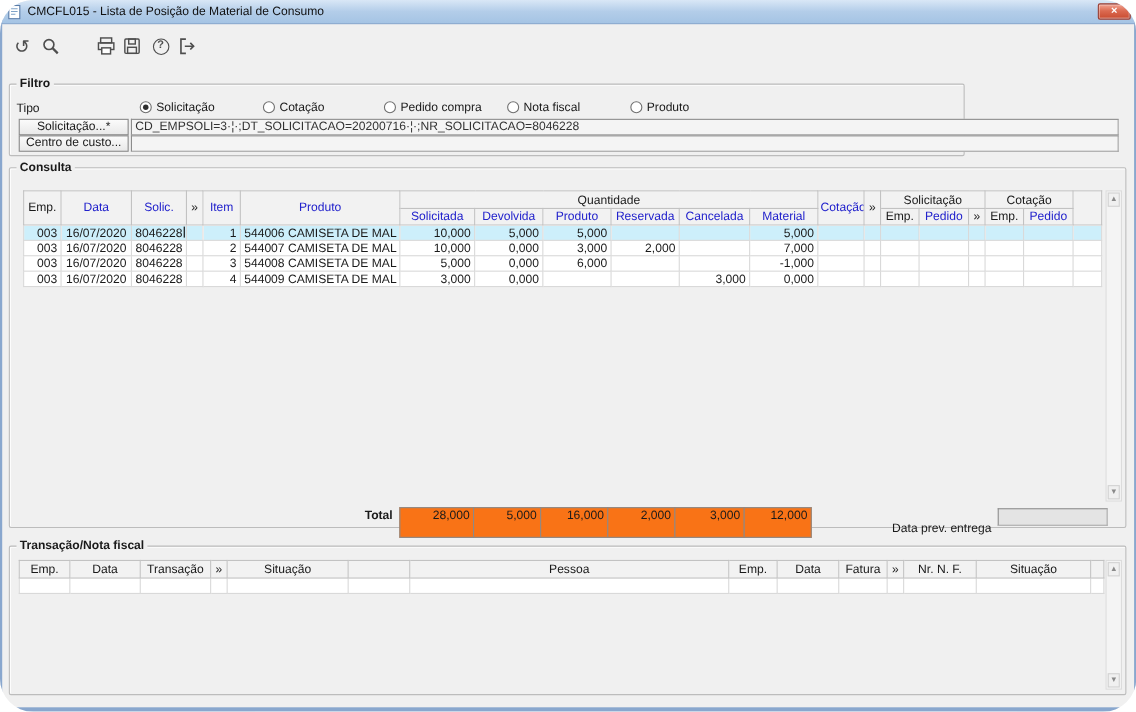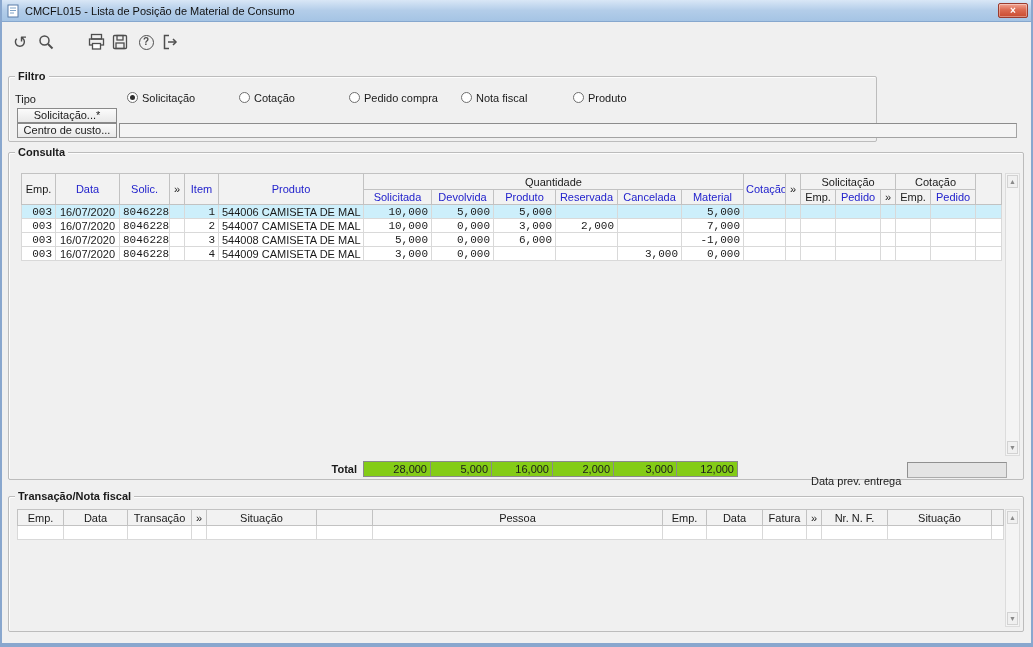--- a/index.html
+++ b/index.html
@@ -1,17 +1,17 @@
 <!DOCTYPE html>
 <html><head>
 <meta charset="utf-8">
 <style>
   * { box-sizing: border-box; margin:0; padding:0; }
   html,body { background:#fff; font-family:"Liberation Sans", sans-serif; }
-  .window { position:relative; width:1033px; height:647px; background:#F0F0F0; overflow:hidden; font-size:11px; color:#1A1A1A; }
+  .window { position:relative; width:1033px; height:647px; background:#F0F0F0; overflow:hidden; font-size:11px; color:#1A1A1A;border-radius:30px; }
   .frame { position:absolute; background:#89A7CE; z-index:50; }
   .frame.left { left:0; top:0; bottom:0; width:2px; }
   .frame.right { right:0; top:0; bottom:0; width:2px; }
   .frame.bottom { left:0; right:0; bottom:0; height:4px; }
 
   
   .titlebar { position:absolute; left:0; top:0; right:0; height:22px;
     background:linear-gradient(#D9E7F6,#B3CDE9 50%,#A5C4E4);
     border-bottom:1px solid #86A7CE; display:flex; align-items:center; padding-left:6px; gap:5px; z-index:40;}
   .title-text { font-size:11px; color:#111; }
@@ -41,26 +41,26 @@
 
   
   table.grid { border-collapse:collapse; table-layout:fixed; background:#fff; font-size:11px; border:1px solid #701a75; position:absolute; }
   table.grid th { background:#F2F2F2; border:1px solid #C2C2C2; font-weight:normal; padding:0 2px; height:15px; white-space:nowrap; overflow:hidden; text-align:center; }
   table.grid thead tr:first-child th { height:16px; }
   table.grid th.blue { color:#2222CC; }
   table.grid td { border:1px solid #D9D9D9; padding:0 3px; height:14px; white-space:nowrap; overflow:hidden; background:#fff; }
   table.grid tr.selected td { background:#CDEFFB; }
   table.grid td.edit-cell { background:#fff; }
   table.grid td.edit-cell::after { content:""; display:inline-block; width:1px; height:10px; background:#000; margin-left:1px; vertical-align:-1px; }
-  .ar { text-align:right;font-family:Liberation Mono, monospace; } .ac { text-align:center; } .al { text-align:left; }
+  .ar { text-align:right; } .ac { text-align:center; } .al { text-align:left; }
 
   
   .total-label { position:absolute; font-weight:bold; text-align:right; }
   .total-boxes { position:absolute; display:flex; }
-  .total-box { display:inline-block; height:16px; line-height:14px; border:1px solid #8A8A8A; background:#84cc16; text-align:right; padding:0 3px; margin-left:-1px; }
+  .total-box { display:inline-block; height:28px; line-height:14px; border:1px solid #8A8A8A; background:#f97316; text-align:right; padding:0 3px; margin-left:-1px; }
   .total-box:first-child { margin-left:0; }
   .prev-field { position:absolute; height:16px; border:1px solid #ABABAB; border-top-color:#909090; border-left-color:#909090; background:#E4E4E4; }
 
   
   .vscroll { position:absolute; width:15px; background:#F4F4F4; border:1px solid #DCDCDC; }
   .vs-arrow { position:absolute; left:1px; width:11px; height:13px; font-size:7px; line-height:12px; text-align:center; color:#8A8A8A; background:#F0F0F0; border:1px solid #D2D2D2; }
   .vs-arrow.up { top:1px; } .vs-arrow.down { bottom:1px; }
 </style>
 </head>
 <body>
@@ -140,20 +140,21 @@
     <div class="radio" style="left:452px; top:14px;">
       <span class="rb"></span>
       <span>Nota fiscal</span>
     </div>
     <div class="radio" style="left:564px; top:14px;">
       <span class="rb"></span>
       <span>Produto</span>
     </div>
 
     <div class="flat-btn" style="left:8px; top:31px; width:100px;">Solicitação...*</div>
+    <div class="field" style="left:110px; top:31px; width:898px;">CD_EMPSOLI=3·¦·;DT_SOLICITACAO=20200716·¦·;NR_SOLICITACAO=8046228</div>
     <div class="flat-btn" style="left:8px; top:46px; width:100px;">Centro de custo...</div>
     <div class="field" style="left:110px; top:46px; width:898px;"></div>
   </div>
 
   <div class="group" style="left:8px; top:152px; width:1016px; height:328px;">
     <span class="group-label">Consulta</span>
 
     <table class="grid" style="left:12px; top:20px; width:980px;">
       <colgroup>
         <col style="width:34px">

